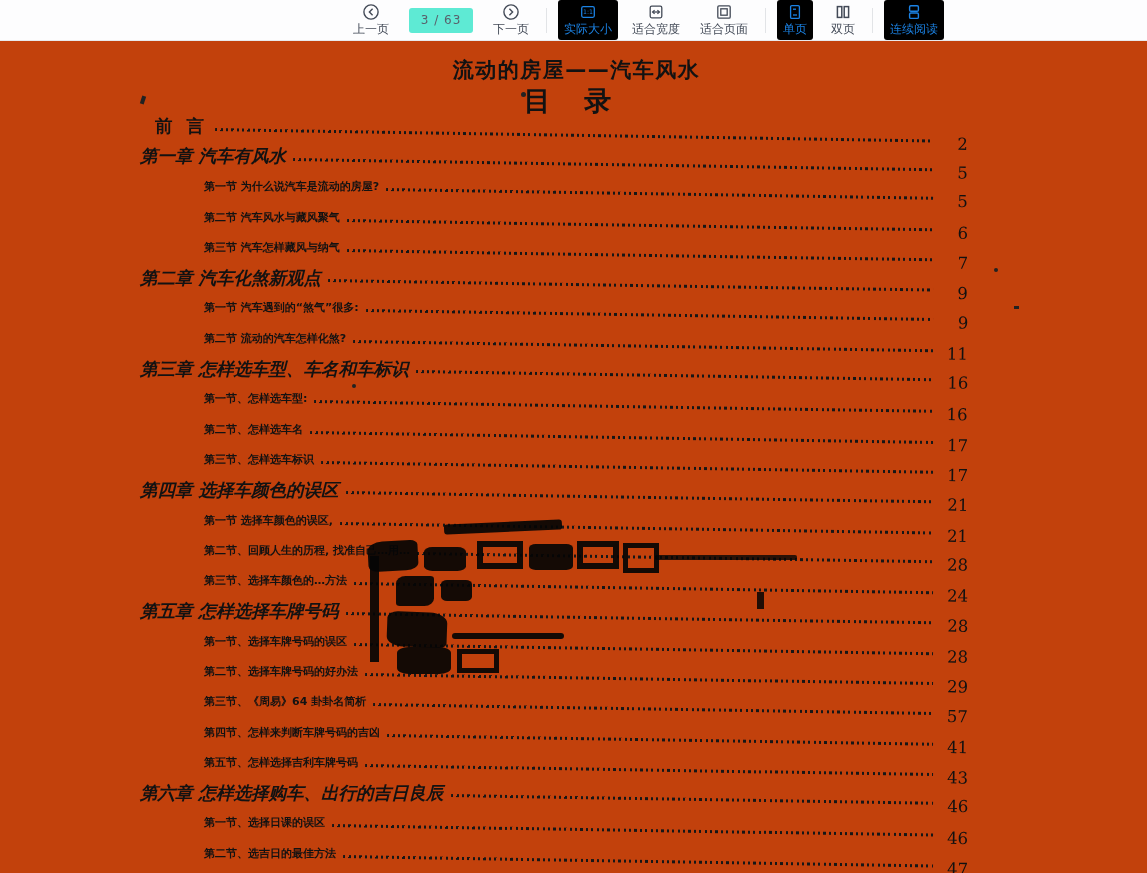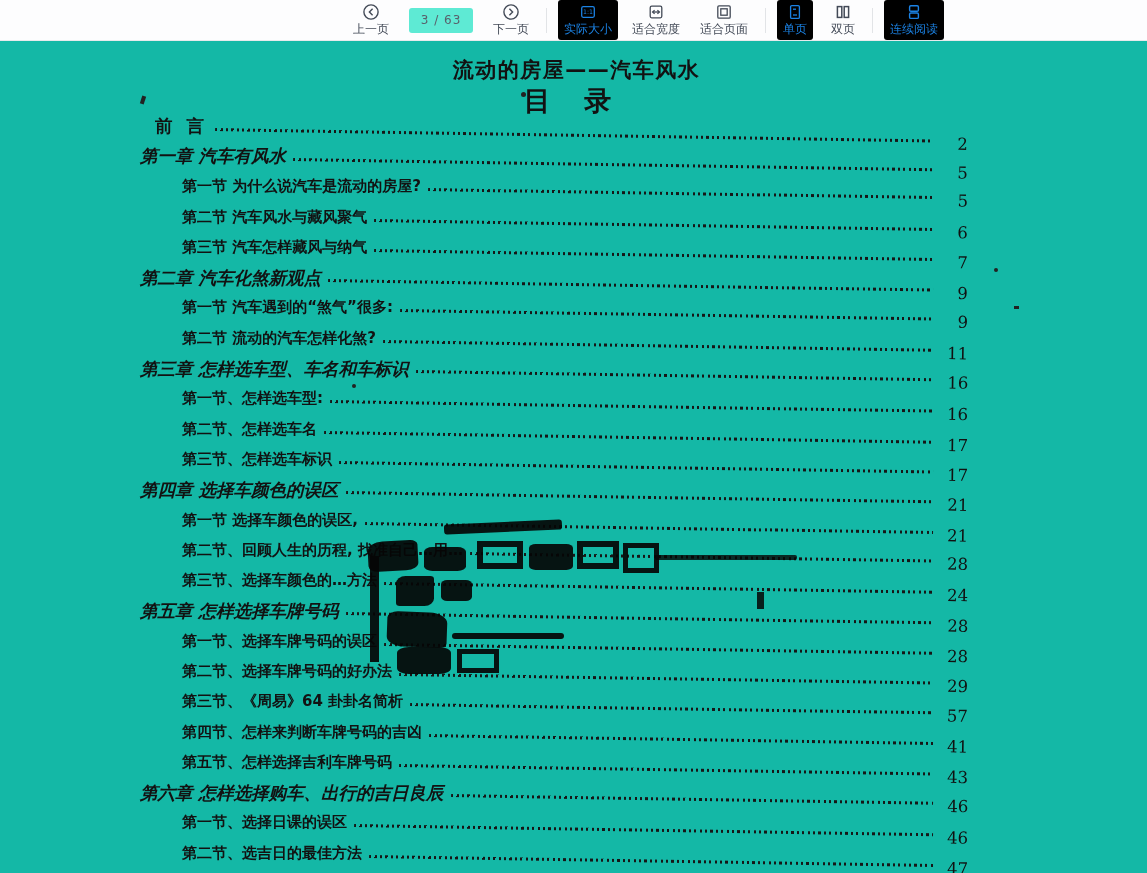--- a/index.html
+++ b/index.html
@@ -17,35 +17,35 @@
   .tb-btn.active { background:#000000; color:#1b82e4; }
   .tb-btn .ic { height:18px; display:flex; align-items:center; }
   .tb-btn svg { display:block; }
   .tb-div { width:1px; height:25px; background:#e2e4e7; margin:0 11px; }
   .page-box { min-width:64px; height:25px; background:#5eead4; border-radius:3px;
               display:flex; align-items:center; justify-content:center;
               font-size:12px; color:#59606b; margin:8px 14px; letter-spacing:1px; }
   .gap8 { width:8px; } .gap12 { width:12px; }
 
   
-  .doc { position:absolute; top:41px; left:0; right:0; bottom:0; background:#14b8a6;
+  .doc { position:absolute; top:41px; left:0; right:0; bottom:0; background:#c2410c;
          color:#121212; }
   .doc-title { position:absolute; top:15px; left:0; width:100%; text-align:center;
                font-size:21px; font-weight:600; letter-spacing:1.5px;
                transform:translateX(3px); }
   .toc-heading { position:absolute; top:42px; left:0; width:100%; text-align:center;
                  font-size:27px; font-weight:800; letter-spacing:12px;
                  transform:translateX(-6px); text-indent:12px; }
 
   .toc-list { position:absolute; left:140px; top:71px; width:828px; }
   .row { height:30.3px; display:flex; align-items:center; padding-bottom:2px; }
   .row .label { white-space:nowrap; }
   .row.lv0 .label { font-weight:700; font-size:17.5px; margin-left:15px; letter-spacing:4px; }
   .row.lv1 .label { font-weight:700; font-size:17.5px;font-style:italic; }
-  .row.lv2 .label { font-weight:600; font-size:15px; margin-left:42px; }
+  .row.lv2 .label { font-weight:600; font-size:11px; margin-left:64px; }
   .tail { flex:1; display:flex; align-items:flex-end;
           transform:rotate(0.9deg); transform-origin:0 100%; }
   .leader { flex:1; height:3px; margin:0 5px 5px 7px;
             background-image:repeating-linear-gradient(to right,
               #161616 0px, #161616 2.2px, transparent 2.2px, transparent 5.4px); }
   .pg { font-family:"DejaVu Serif", serif; font-size:16.5px; width:30px;
         text-align:right; transform:translateY(6px); color:#111; }
 
   
   .mark { position:absolute; background:#050505; opacity:.92; }

